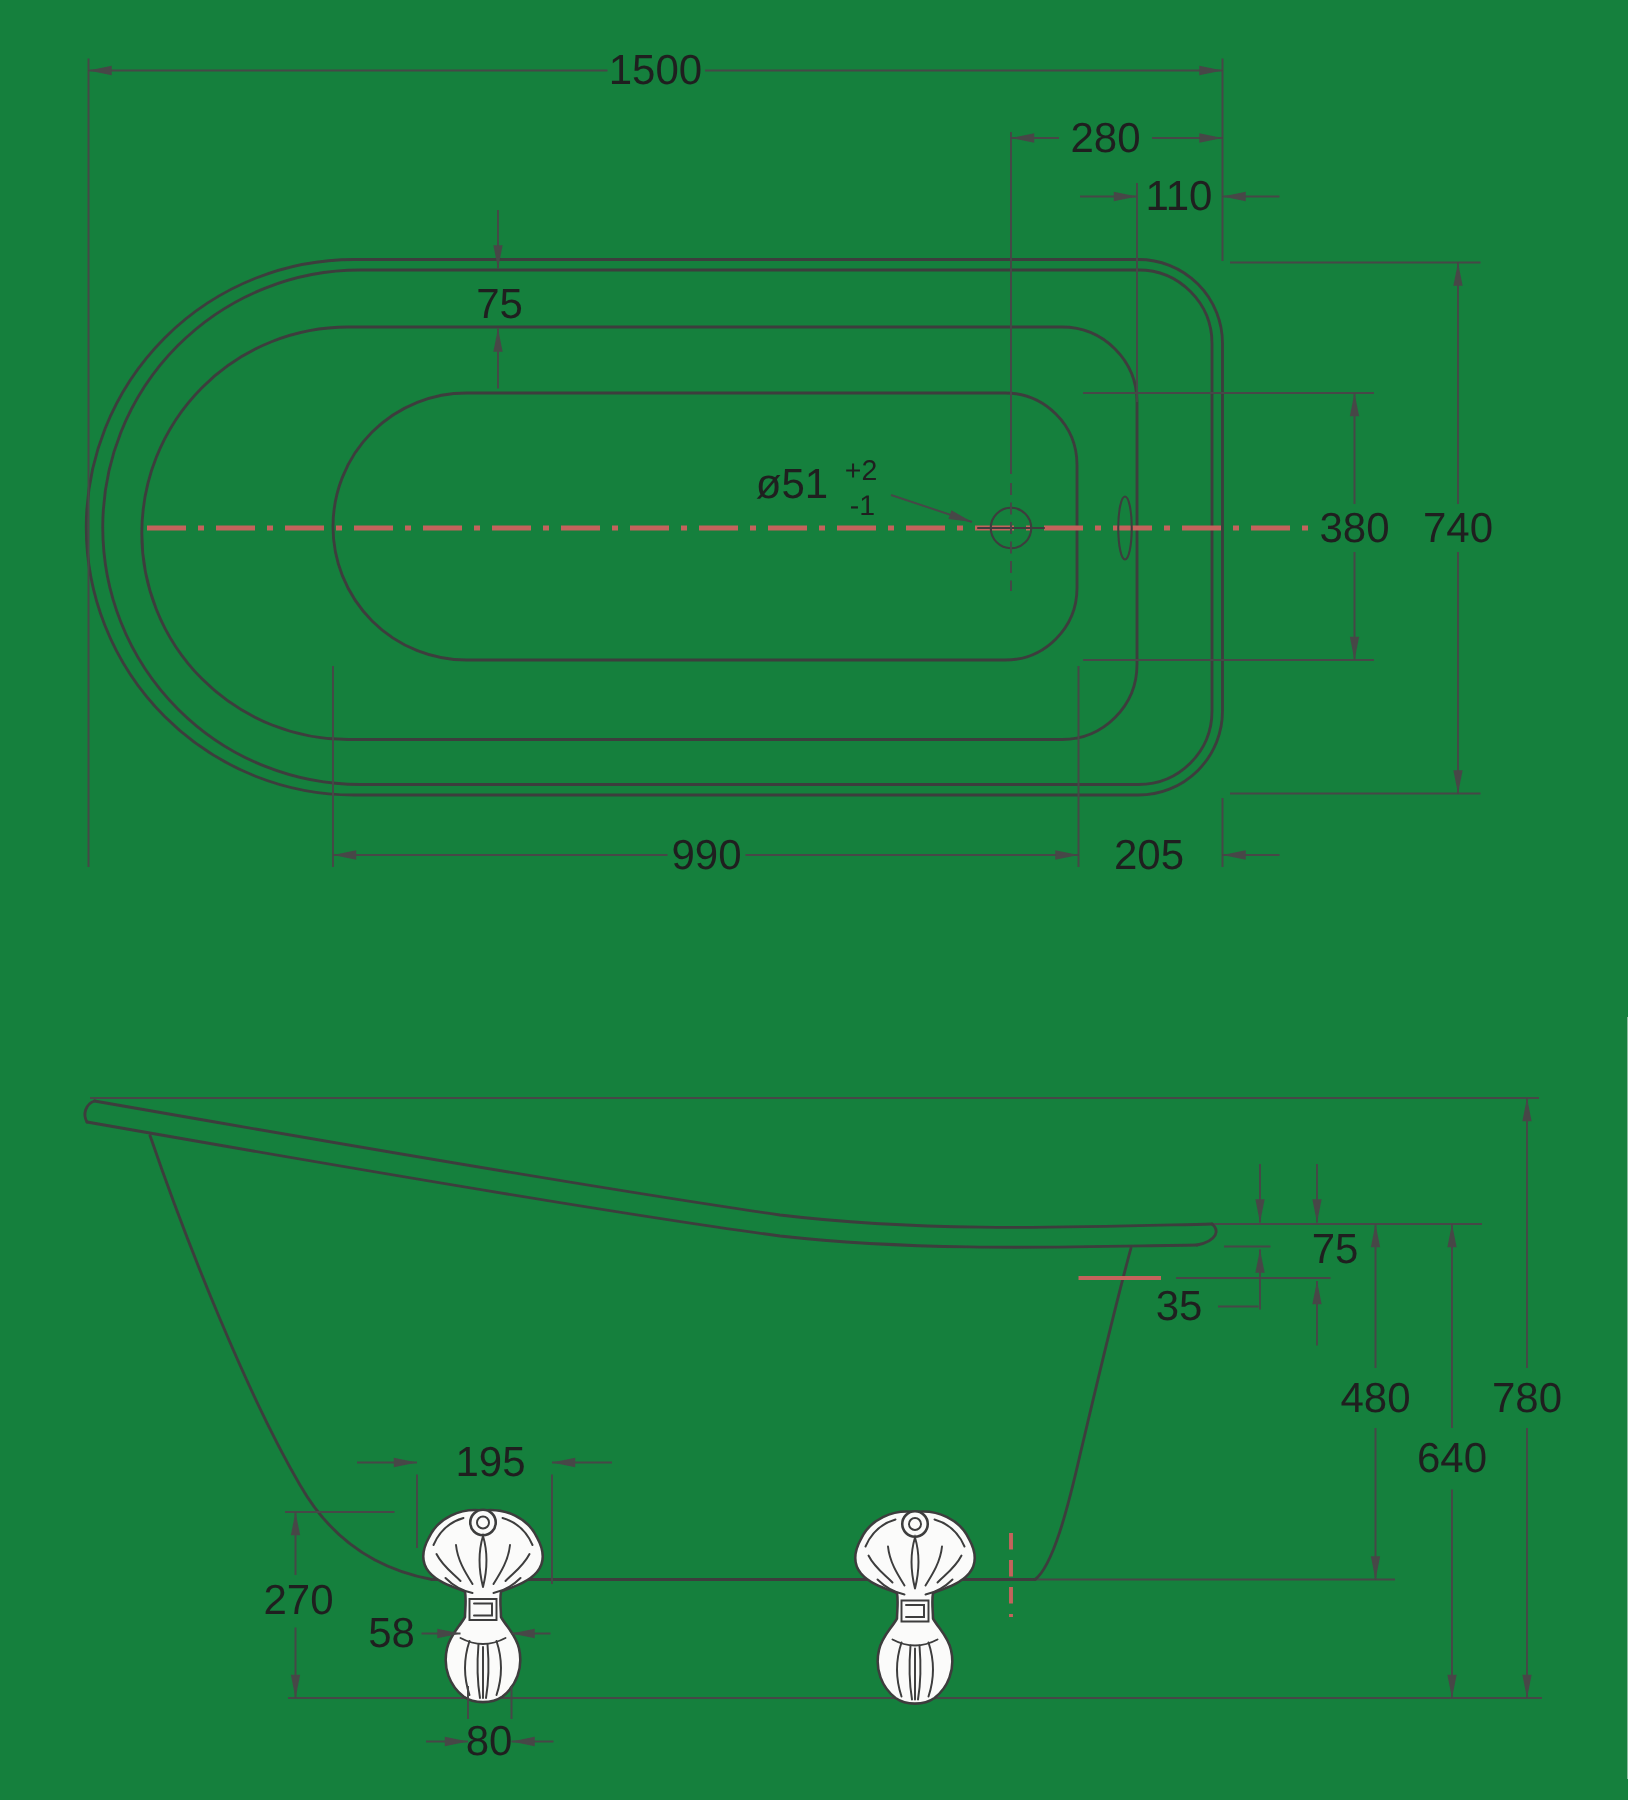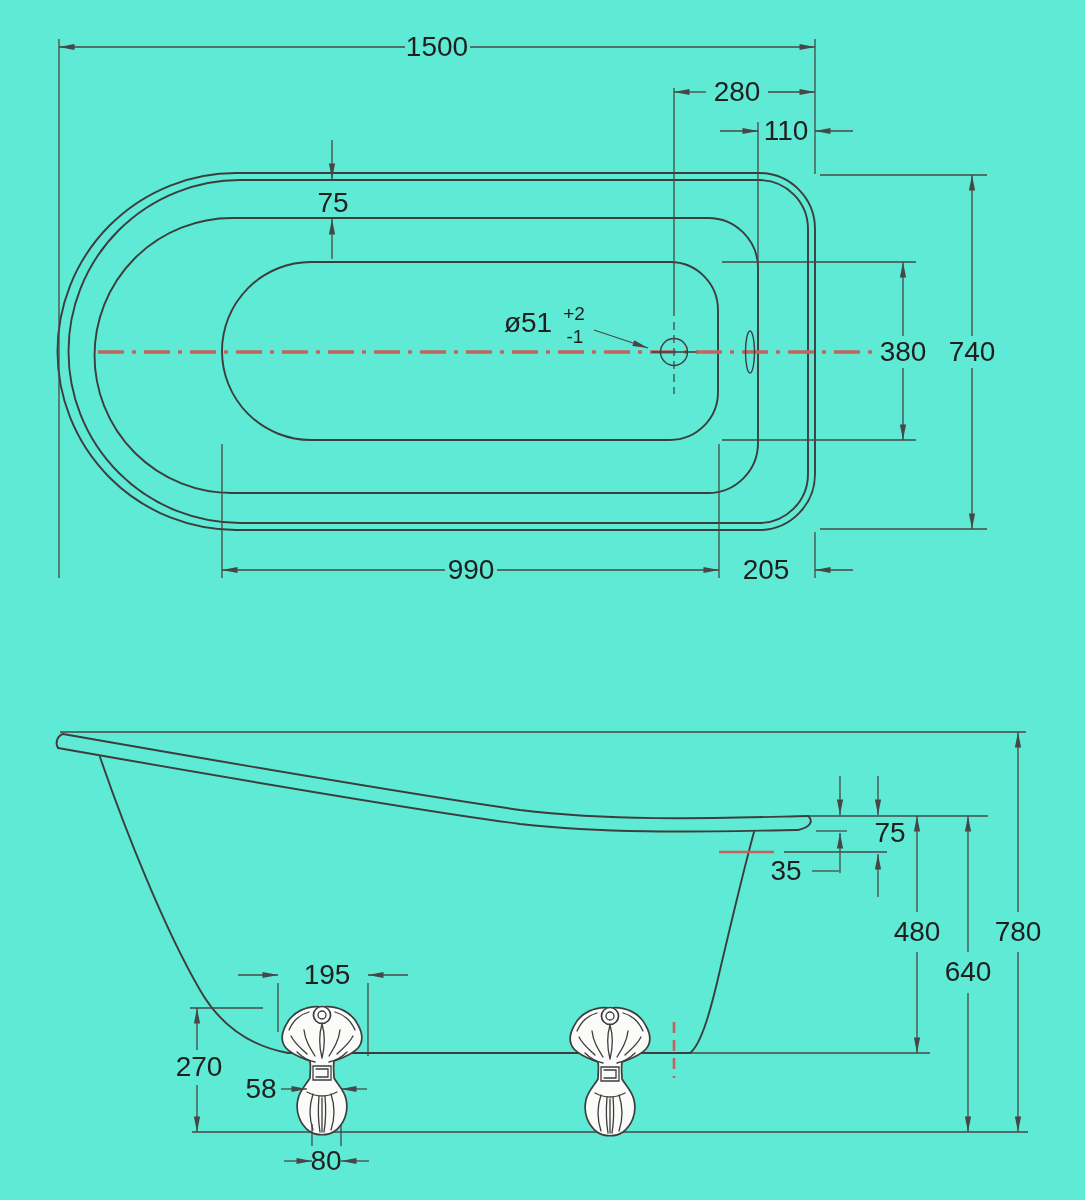--- a/index.html
+++ b/index.html
@@ -1,19 +1,19 @@
 <!DOCTYPE html>
 <html><head>
 <meta charset="utf-8">
 <style>
   html,body{margin:0;padding:0;background:#e9e9e9;}
   .canvas{
     position:relative;
     width:1085px;height:1200px;
-    background:#5eead4;
+    background:#15803d;
     margin:0 auto;
     overflow:hidden;
     font-family:"Liberation Sans", sans-serif;
   }
   svg{display:block;}
   .tub{fill:none;stroke:#3d3d3d;stroke-width:1.9;stroke-linecap:round;stroke-linejoin:round;}
   .thin{fill:none;stroke:#3d3d3d;stroke-width:1.4;stroke-linecap:round;}
   .dl{fill:none;stroke:#474747;stroke-width:1.3;stroke-linecap:butt;}
   .red{fill:none;stroke:#c4635c;stroke-linecap:butt;}
   .t{fill:#1f1f1f;font-size:28px;text-anchor:middle;font-family:"Liberation Sans",sans-serif;}

